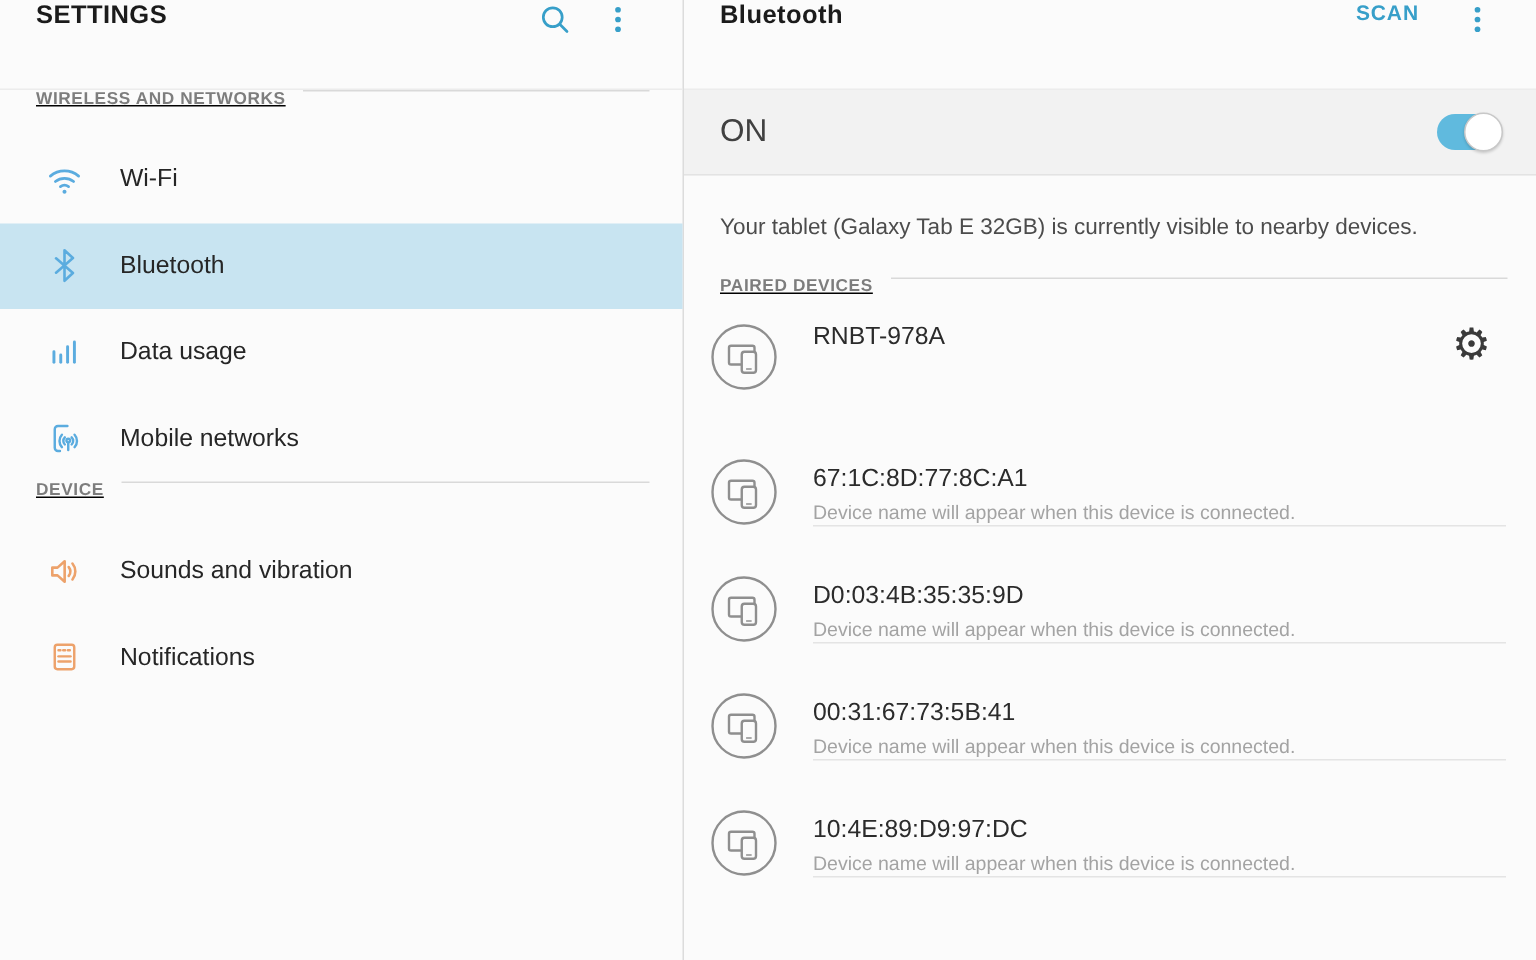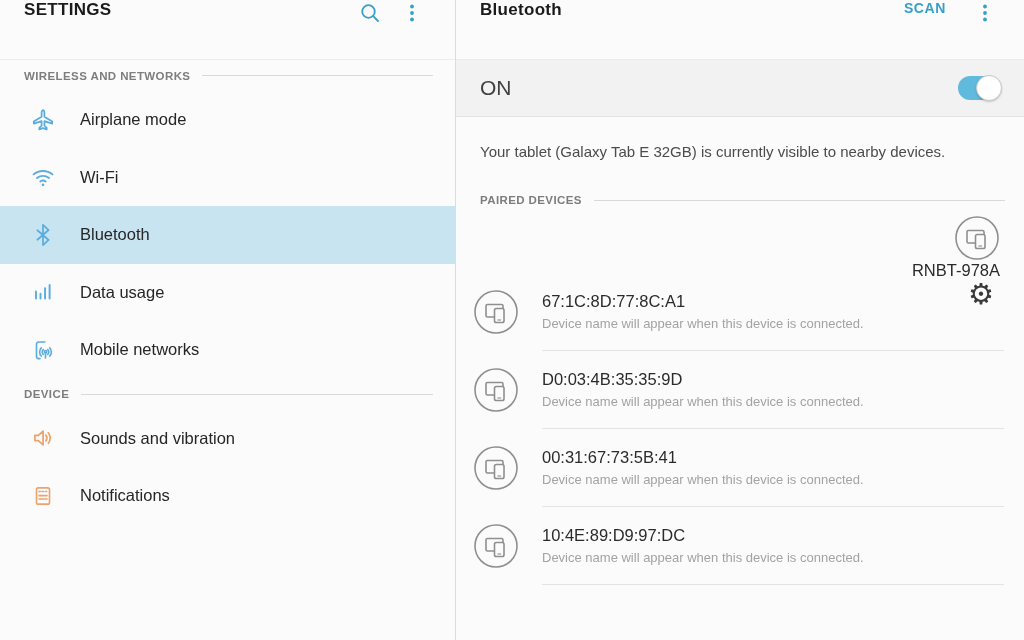--- a/index.html
+++ b/index.html
@@ -25,21 +25,21 @@
   .app{width:1024px;height:640px;display:flex;}
 
   
   .left-panel{width:456px;min-width:456px;height:100%;border-right:1px solid #dcdcdc;background:var(--panel-bg);}
   .panel-header{height:60px;display:flex;border-bottom:1px solid #ececec;}
   .left-panel .panel-header{padding:0 30px 0 24px;}
   .panel-title{font-size:17px;font-weight:bold;color:#1b1b1b;letter-spacing:.3px;flex:1;}
   .hdr-icon{width:26px;height:26px;display:flex;align-items:center;justify-content:center;color:var(--accent-blue);cursor:pointer;}
   .left-panel .hdr-icon + .hdr-icon{margin-left:16px;}
 
-  .section-label{height:31px;display:flex;align-items:center;padding-left:24px;}
+  .section-label{height:31px;display:flex;padding-left:24px;text-decoration:underline;}
   .section-label .txt{font-size:11.5px;font-weight:bold;color:var(--section-label);letter-spacing:.4px;white-space:nowrap;}
   .section-label .rule{flex:1;height:1px;background:var(--rule);margin-left:12px;margin-right:22px;}
 
   .nav-item{height:57.5px;display:flex;align-items:center;padding:0 16px 0 30px;cursor:pointer;}
   .nav-item.selected{background:var(--selected-bg);}
   .nav-icon{width:26px;height:26px;color:var(--icon-blue);flex:none;}
   .nav-icon.orange{color:var(--icon-orange);}
   .nav-label{margin-left:24px;font-size:16.5px;color:var(--text-primary);}
 
   
@@ -50,26 +50,26 @@
   .on-label{font-size:21px;color:#414141;}
   .toggle{position:relative;width:42px;height:24px;border-radius:12px;background:var(--toggle-on);cursor:pointer;}
   .toggle .knob{position:absolute;right:-2px;top:-1px;width:26px;height:26px;border-radius:50%;background:#fff;border:1px solid #c8c8c8;box-shadow:0 1px 2px rgba(0,0,0,.18);}
   .visibility-row{height:68px;display:flex;align-items:center;padding:0 24px;}
   .visibility-row .txt{font-size:15px;color:var(--text-secondary);}
   .right-panel .section-label{padding-left:24px;}
   .right-panel .section-label .rule{margin-right:19px;}
   .sl-paired{height:30px;}
   .sl-available{height:39px;padding-top:9px;}
 
-  .paired-row{height:58px;display:flex;align-items:flex-end;padding:0 24px 0 17px;cursor:pointer;flex-direction:column;}
+  .paired-row{height:58px;display:flex;align-items:flex-start;padding:0 24px 0 17px;cursor:pointer;}
   .device-circle{width:46px;height:46px;color:var(--device-gray);flex:none;}
   .paired-name{margin-left:23px;font-size:16.5px;color:#2b2b2b;flex:1;}
   .gear{font-family:"DejaVu Sans",sans-serif;font-size:29px;line-height:1;color:var(--gear-color);cursor:pointer;margin-right:6px;}
 
-  .avail-row{position:relative;height:78px;display:flex;align-items:center;padding:0 24px 0 17px;cursor:pointer;}
+  .avail-row{position:relative;height:78px;display:flex;align-items:flex-end;padding:0 24px 0 17px;cursor:pointer;}
   .avail-text{margin-left:23px;display:flex;flex-direction:column;gap:5px;padding-bottom:2px;}
   .avail-mac{font-size:16.5px;color:#2b2b2b;}
   .avail-sub{font-size:13px;color:var(--text-subtitle);}
   .avail-row .row-divider{position:absolute;left:86px;right:20px;bottom:0;height:1px;background:var(--divider);}
 
   svg{display:block;}
 </style>
 </head>
 <body>
 
@@ -91,28 +91,20 @@
             <circle cx="12" cy="18.5" r="1.9"></circle>
         </svg>
       </div>
     </div>
 
     <div class="section-label">
       <span class="txt">WIRELESS AND NETWORKS</span>
       <span class="rule"></span>
     </div>
 
-    <div class="nav-item">
-      <span class="nav-icon">
-        <svg width="26" height="26" viewBox="0 0 24 24" fill="none" stroke="currentColor" stroke-width="1.6" stroke-linejoin="round" stroke-linecap="round">
-          <path d="M12 2.8 c .8 0 1.3 1.7 1.3 2.8 V9 l 7.2 4.3 v 2 l -7.2 -2.2 v 4.1 l 2.1 2 v 1.5 L 12 19.5 8.6 20.7 v -1.5 l 2.1 -2 v -4.1 L 3.5 15.3 v -2 L 10.7 9 V 5.6 c 0 -1.1 .5 -2.8 1.3 -2.8 Z"></path>
-        </svg>
-      </span>
-      <span class="nav-label">Airplane mode</span>
-    </div>
 
     <div class="nav-item">
       <span class="nav-icon">
         <svg width="26" height="26" viewBox="0 0 24 24" fill="none" stroke="currentColor" stroke-width="1.7" stroke-linecap="round">
           <path d="M3.3 9.6 a 13.5 13.5 0 0 1 17.4 0"></path>
           <path d="M6.4 12.9 a 9 9 0 0 1 11.2 0"></path>
           <path d="M9.5 16.1 a 4.2 4.2 0 0 1 5 0"></path>
           <circle cx="12" cy="19.2" r="1.25" fill="currentColor" stroke="none"></circle>
         </svg>
       </span>

